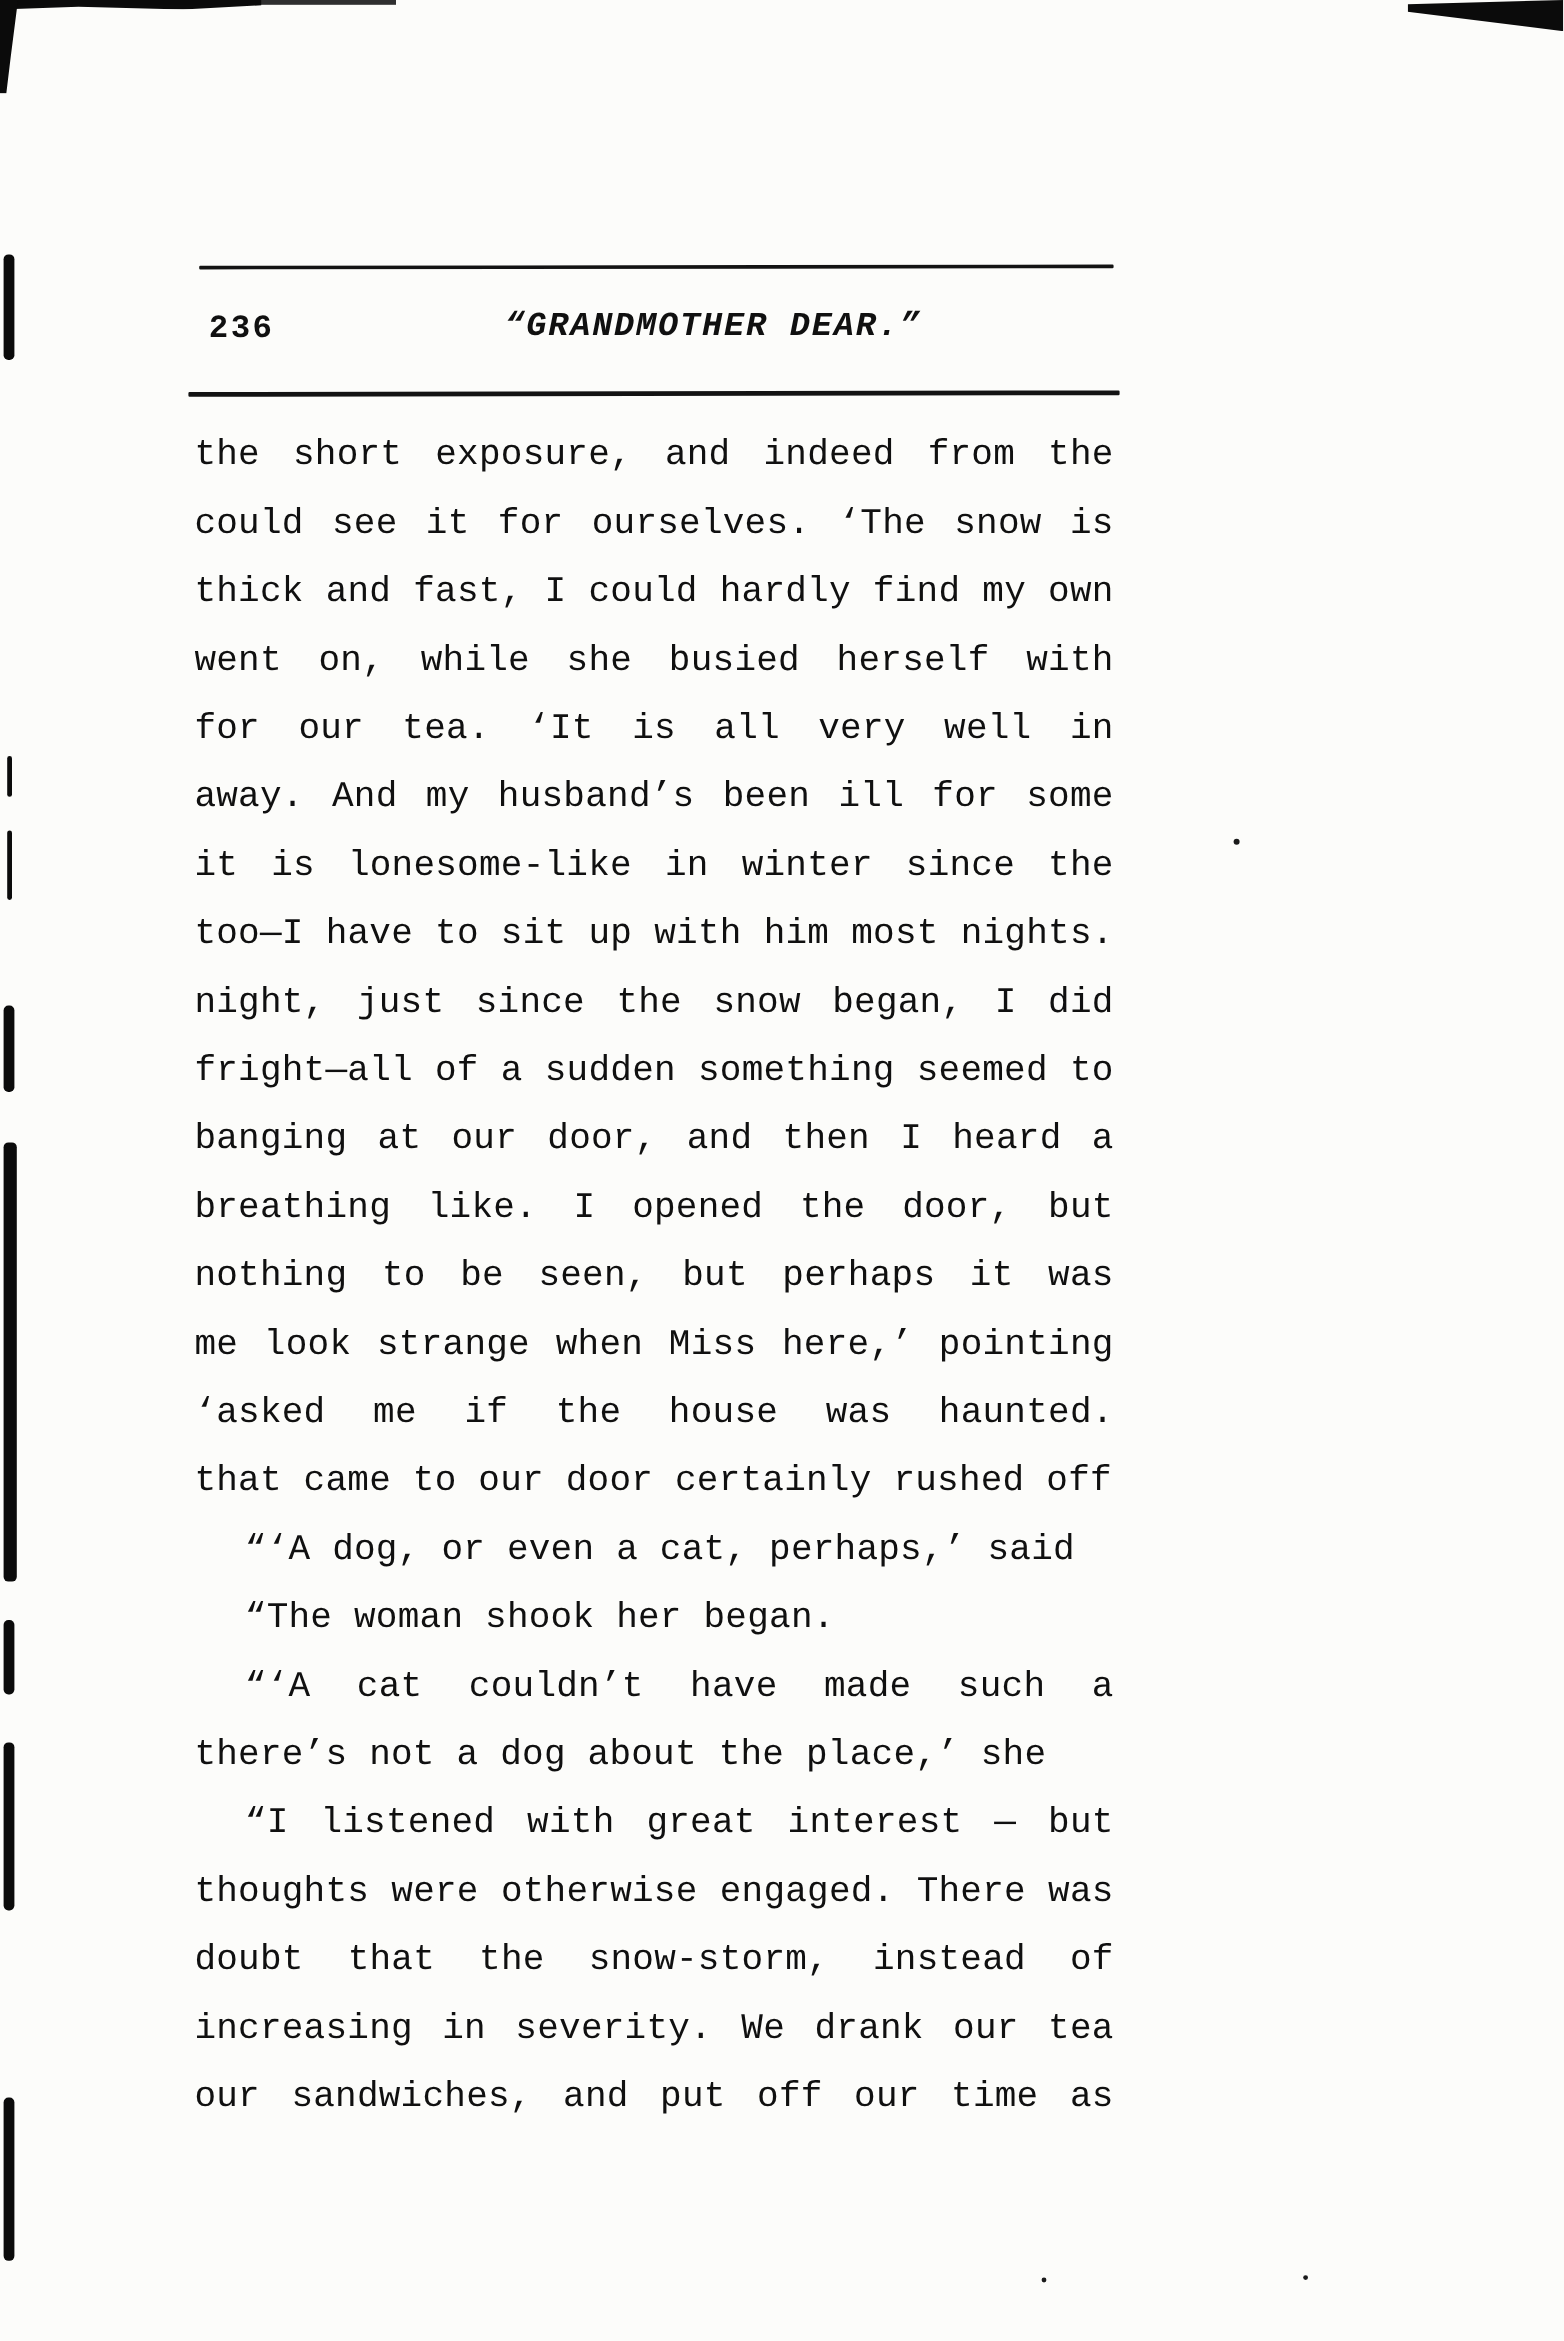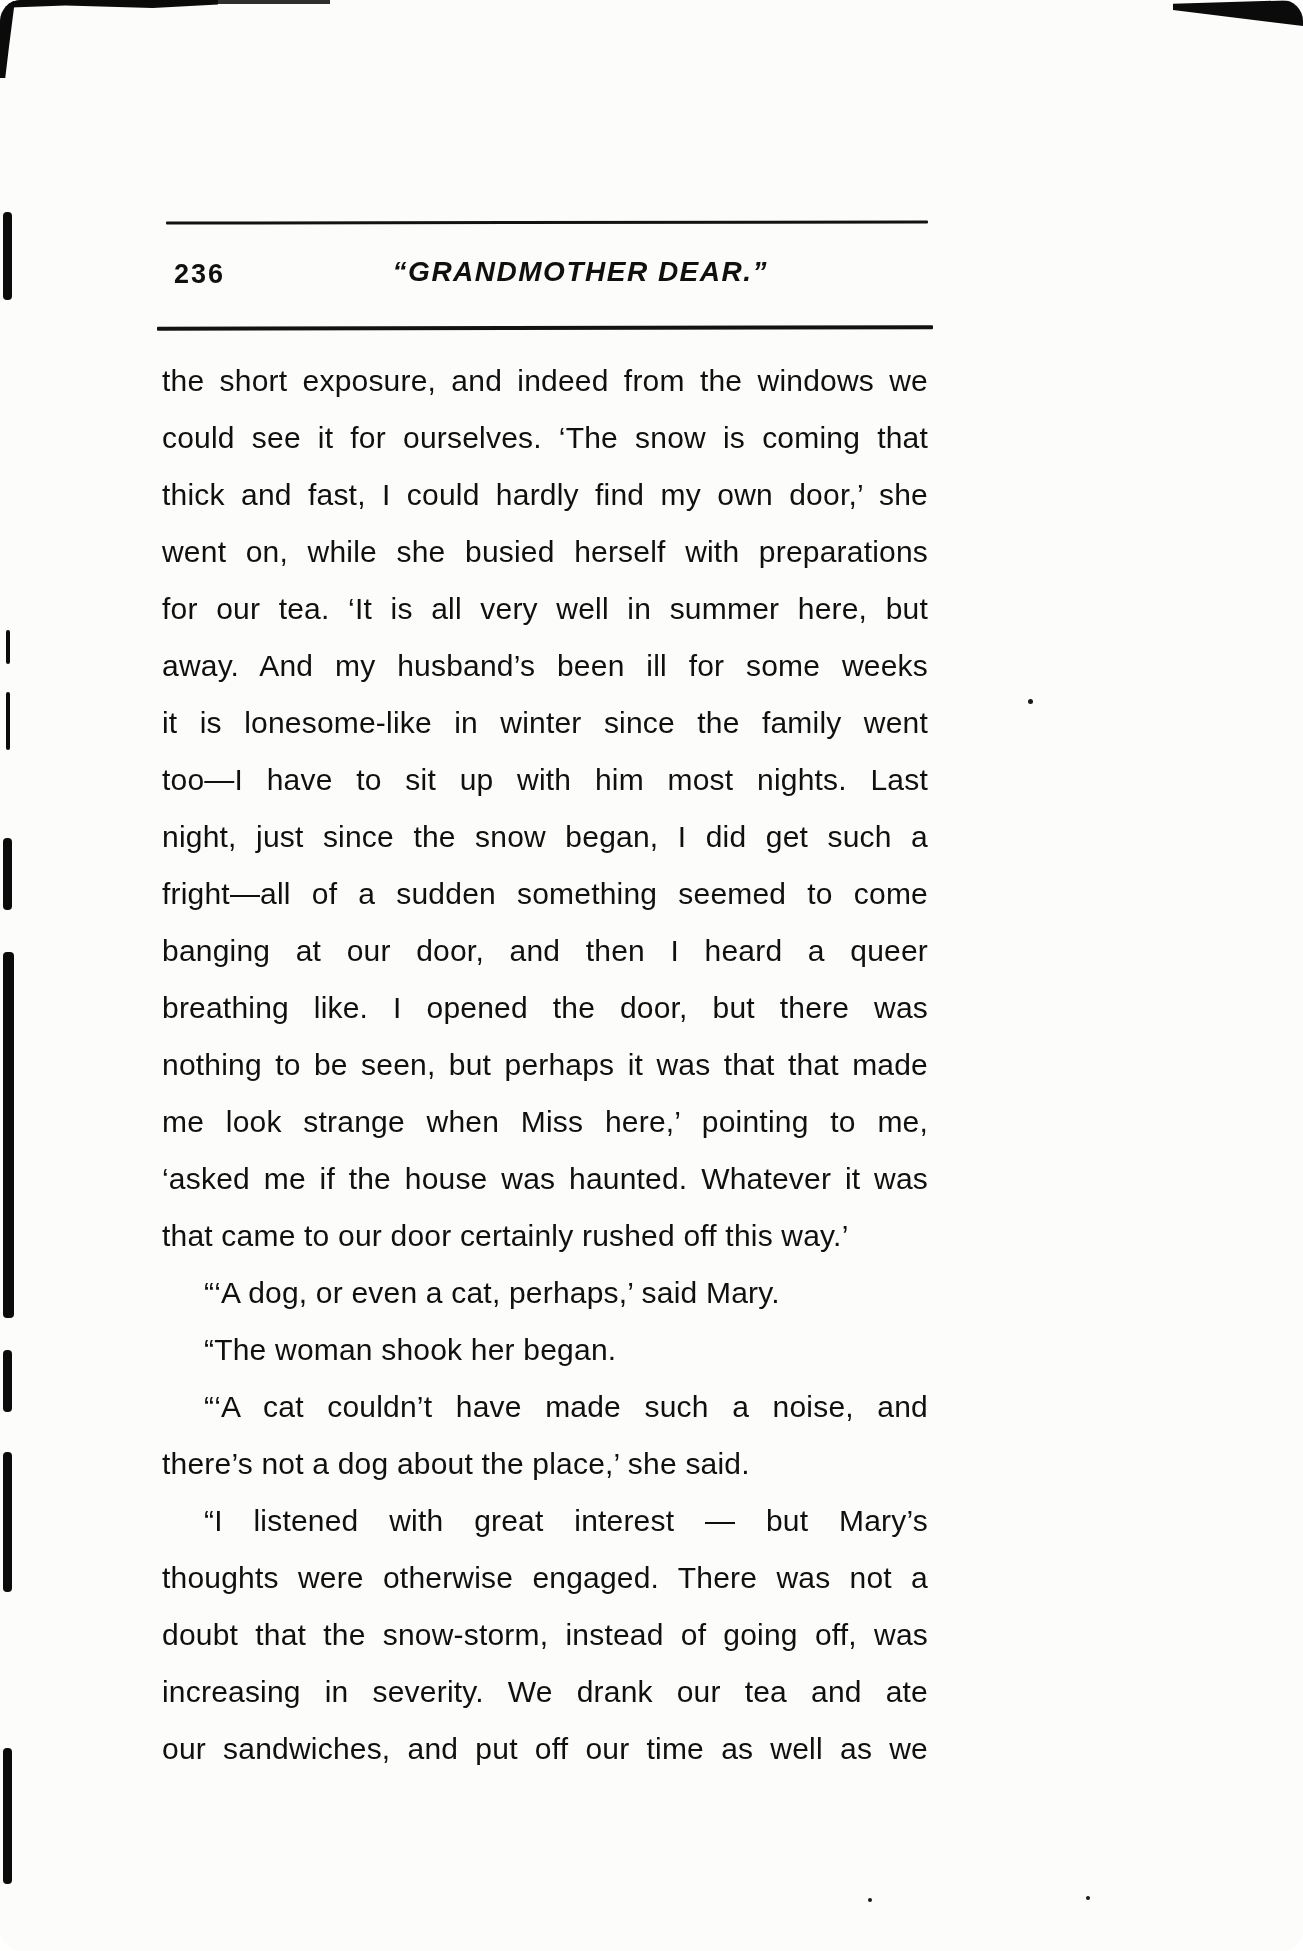--- a/index.html
+++ b/index.html
@@ -1,23 +1,22 @@
 <!DOCTYPE html>
 <html><head>
 <meta charset="utf-8">
 <style>
   html,body { margin:0; padding:0; }
   .page {
     position:relative;
     width:1303px; height:1951px;
     background:#fcfcfa;
     overflow:hidden;
-    font-family:Liberation Sans, sans-serif;
+    font-family:Liberation Mono, monospace;
     color:#101010;
-    border-radius:21px;
   }
 
   
   .rule { position:absolute; background:#131313; border-radius:1px; }
   .rule-top    { left:166px; top:221px; width:762px; height:3px; transform:rotate(-0.08deg); }
   .rule-bottom { left:157px; top:326px; width:776px; height:4px; transform:rotate(-0.1deg); }
 
   
   .header { position:absolute; left:162px; top:250px; width:766px; height:42px; }
   .pagenum {

